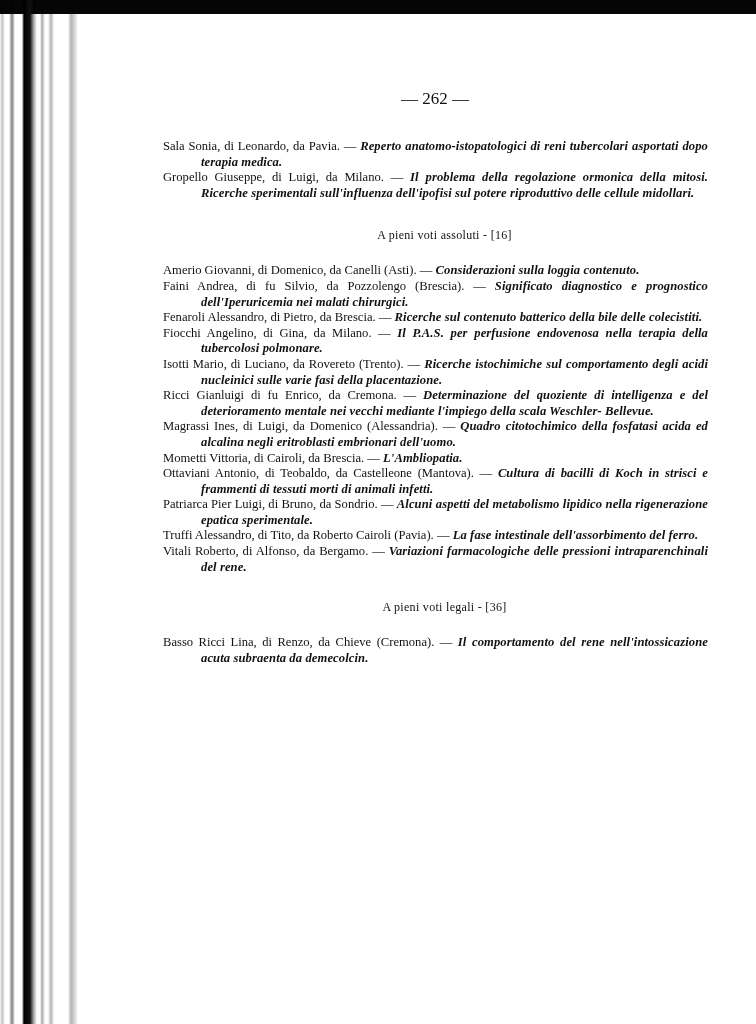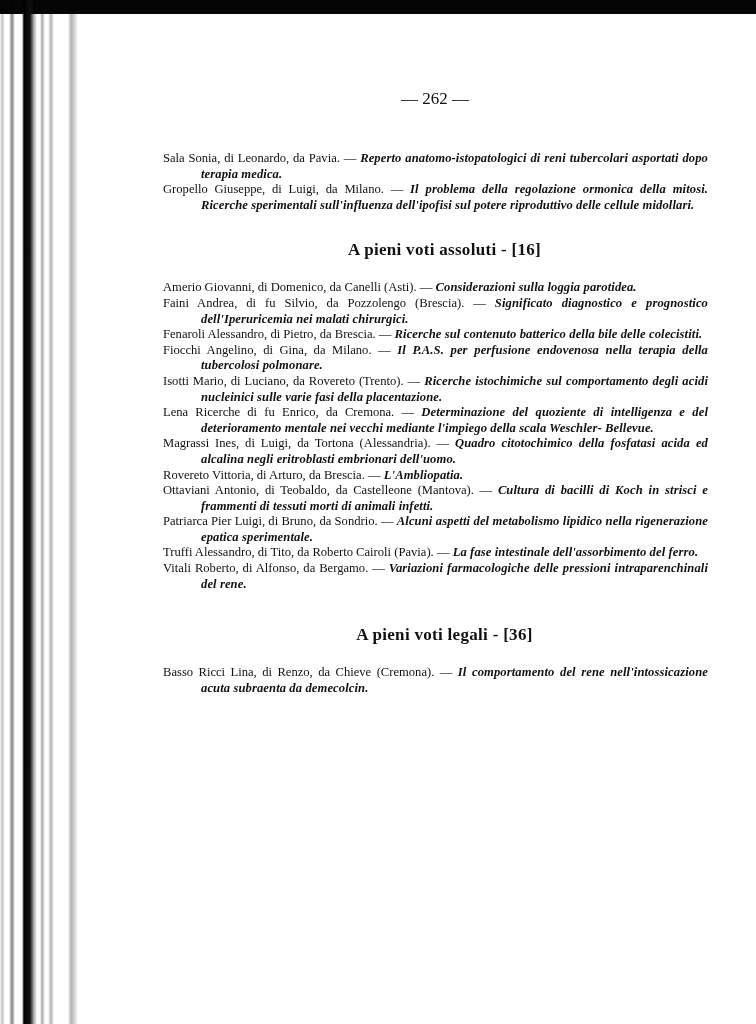--- a/index.html
+++ b/index.html
@@ -22,61 +22,61 @@
           rgba(0,0,0,0) 22px, #000 24px, #111 30px, rgba(0,0,0,0.3) 34px, rgba(0,0,0,0) 37px,
           rgba(0,0,0,0) 40px, rgba(0,0,0,0.35) 42px, rgba(0,0,0,0) 45px,
           rgba(0,0,0,0) 48px, rgba(0,0,0,0.3) 51px, rgba(0,0,0,0) 54px,
           rgba(0,0,0,0) 68px, rgba(0,0,0,0.3) 71px, rgba(0,0,0,0.15) 75px, rgba(0,0,0,0) 78px);
     }
     .page-number {
       position: absolute; top: 89px; left: 0; width: 756px; text-align: center;
       font-size: 17px; left: 57px;
     }
     .content {
-      position: absolute; left: 163px; top: 151px; width: 545px;
+      position: absolute; left: 163px; top: 139px; width: 545px;
     }
     .entry {
       font-size: 12.6px; line-height: 15.6px;
       text-align: justify;
       padding-left: 38px; text-indent: -38px;
       margin: 0;
     }
     .entry .author { font-style: normal; }
     .entry .title { font-style: italic; font-weight: bold; letter-spacing: 0.1px; }
     .section-heading {
-      text-align: center; font-weight: bold; font-size: 17px;
+      text-align: center; font-weight: normal; font-size: 12px;
       margin: 0; padding-left: 18px; letter-spacing: 0.3px;
     }
     .sec1 { margin-top: 27px; margin-bottom: 20px; }
-    .sec2 { margin-top: 33px; margin-bottom: 20px; text-align: center; }
+    .sec2 { margin-top: 25px; margin-bottom: 20px; text-align: center; }
   </style>
 </head>
 <body>
 
 <div class="top-band"></div>
 <div class="binding"></div>
 
 <div class="page-number">— 262 —</div>
 
 <div class="content">
   <div>
     <p class="entry"><span class="author">Sala Sonia, di Leonardo, da Pavia. —</span> <span class="title">Reperto anatomo-istopatologici di reni tubercolari asportati dopo terapia medica.</span></p>
     <p class="entry"><span class="author">Gropello Giuseppe, di Luigi, da Milano. —</span> <span class="title">Il problema della regolazione ormonica della mitosi. Ricerche sperimentali sull'influenza dell'ipofisi sul potere riproduttivo delle cellule midollari.</span></p>
   </div>
 
   <h2 class="section-heading sec1">A pieni voti assoluti - [16]</h2>
   <div>
-    <p class="entry"><span class="author">Amerio Giovanni, di Domenico, da Canelli (Asti). —</span> <span class="title">Considerazioni sulla loggia parotidea.</span></p>
+    <p class="entry"><span class="author">Amerio Giovanni, di Domenico, da Canelli (Asti). —</span> <span class="title">Considerazioni sulla loggia contenuto.</span></p>
     <p class="entry"><span class="author">Faini Andrea, di fu Silvio, da Pozzolengo (Brescia). —</span> <span class="title">Significato diagnostico e prognostico dell'Iperuricemia nei malati chirurgici.</span></p>
     <p class="entry"><span class="author">Fenaroli Alessandro, di Pietro, da Brescia. —</span> <span class="title">Ricerche sul contenuto batterico della bile delle colecistiti.</span></p>
     <p class="entry"><span class="author">Fiocchi Angelino, di Gina, da Milano. —</span> <span class="title">Il P.A.S. per perfusione endovenosa nella terapia della tubercolosi polmonare.</span></p>
     <p class="entry"><span class="author">Isotti Mario, di Luciano, da Rovereto (Trento). —</span> <span class="title">Ricerche istochimiche sul comportamento degli acidi nucleinici sulle varie fasi della placentazione.</span></p>
-    <p class="entry"><span class="author">Lena Ricerche di fu Enrico, da Cremona. —</span> <span class="title">Determinazione del quoziente di intelligenza e del deterioramento mentale nei vecchi mediante l'impiego della scala Weschler- Bellevue.</span></p>
-    <p class="entry"><span class="author">Magrassi Ines, di Luigi, da Tortona (Alessandria). —</span> <span class="title">Quadro citotochimico della fosfatasi acida ed alcalina negli eritroblasti embrionari dell'uomo.</span></p>
-    <p class="entry"><span class="author">Rovereto Vittoria, di Arturo, da Brescia. —</span> <span class="title">L'Ambliopatia.</span></p>
+    <p class="entry"><span class="author">Ricci Gianluigi di fu Enrico, da Cremona. —</span> <span class="title">Determinazione del quoziente di intelligenza e del deterioramento mentale nei vecchi mediante l'impiego della scala Weschler- Bellevue.</span></p>
+    <p class="entry"><span class="author">Magrassi Ines, di Luigi, da Domenico (Alessandria). —</span> <span class="title">Quadro citotochimico della fosfatasi acida ed alcalina negli eritroblasti embrionari dell'uomo.</span></p>
+    <p class="entry"><span class="author">Mometti Vittoria, di Cairoli, da Brescia. —</span> <span class="title">L'Ambliopatia.</span></p>
     <p class="entry"><span class="author">Ottaviani Antonio, di Teobaldo, da Castelleone (Mantova). —</span> <span class="title">Cultura di bacilli di Koch in strisci e frammenti di tessuti morti di animali infetti.</span></p>
     <p class="entry"><span class="author">Patriarca Pier Luigi, di Bruno, da Sondrio. —</span> <span class="title">Alcuni aspetti del metabolismo lipidico nella rigenerazione epatica sperimentale.</span></p>
     <p class="entry"><span class="author">Truffi Alessandro, di Tito, da Roberto Cairoli (Pavia). —</span> <span class="title">La fase intestinale dell'assorbimento del ferro.</span></p>
     <p class="entry"><span class="author">Vitali Roberto, di Alfonso, da Bergamo. —</span> <span class="title">Variazioni farmacologiche delle pressioni intraparenchinali del rene.</span></p>
   </div>
 
   <h2 class="section-heading sec2">A pieni voti legali - [36]</h2>
   <div>
     <p class="entry"><span class="author">Basso Ricci Lina, di Renzo, da Chieve (Cremona). —</span> <span class="title">Il comportamento del rene nell'intossicazione acuta subraenta da demecolcin.</span></p>
   </div>

